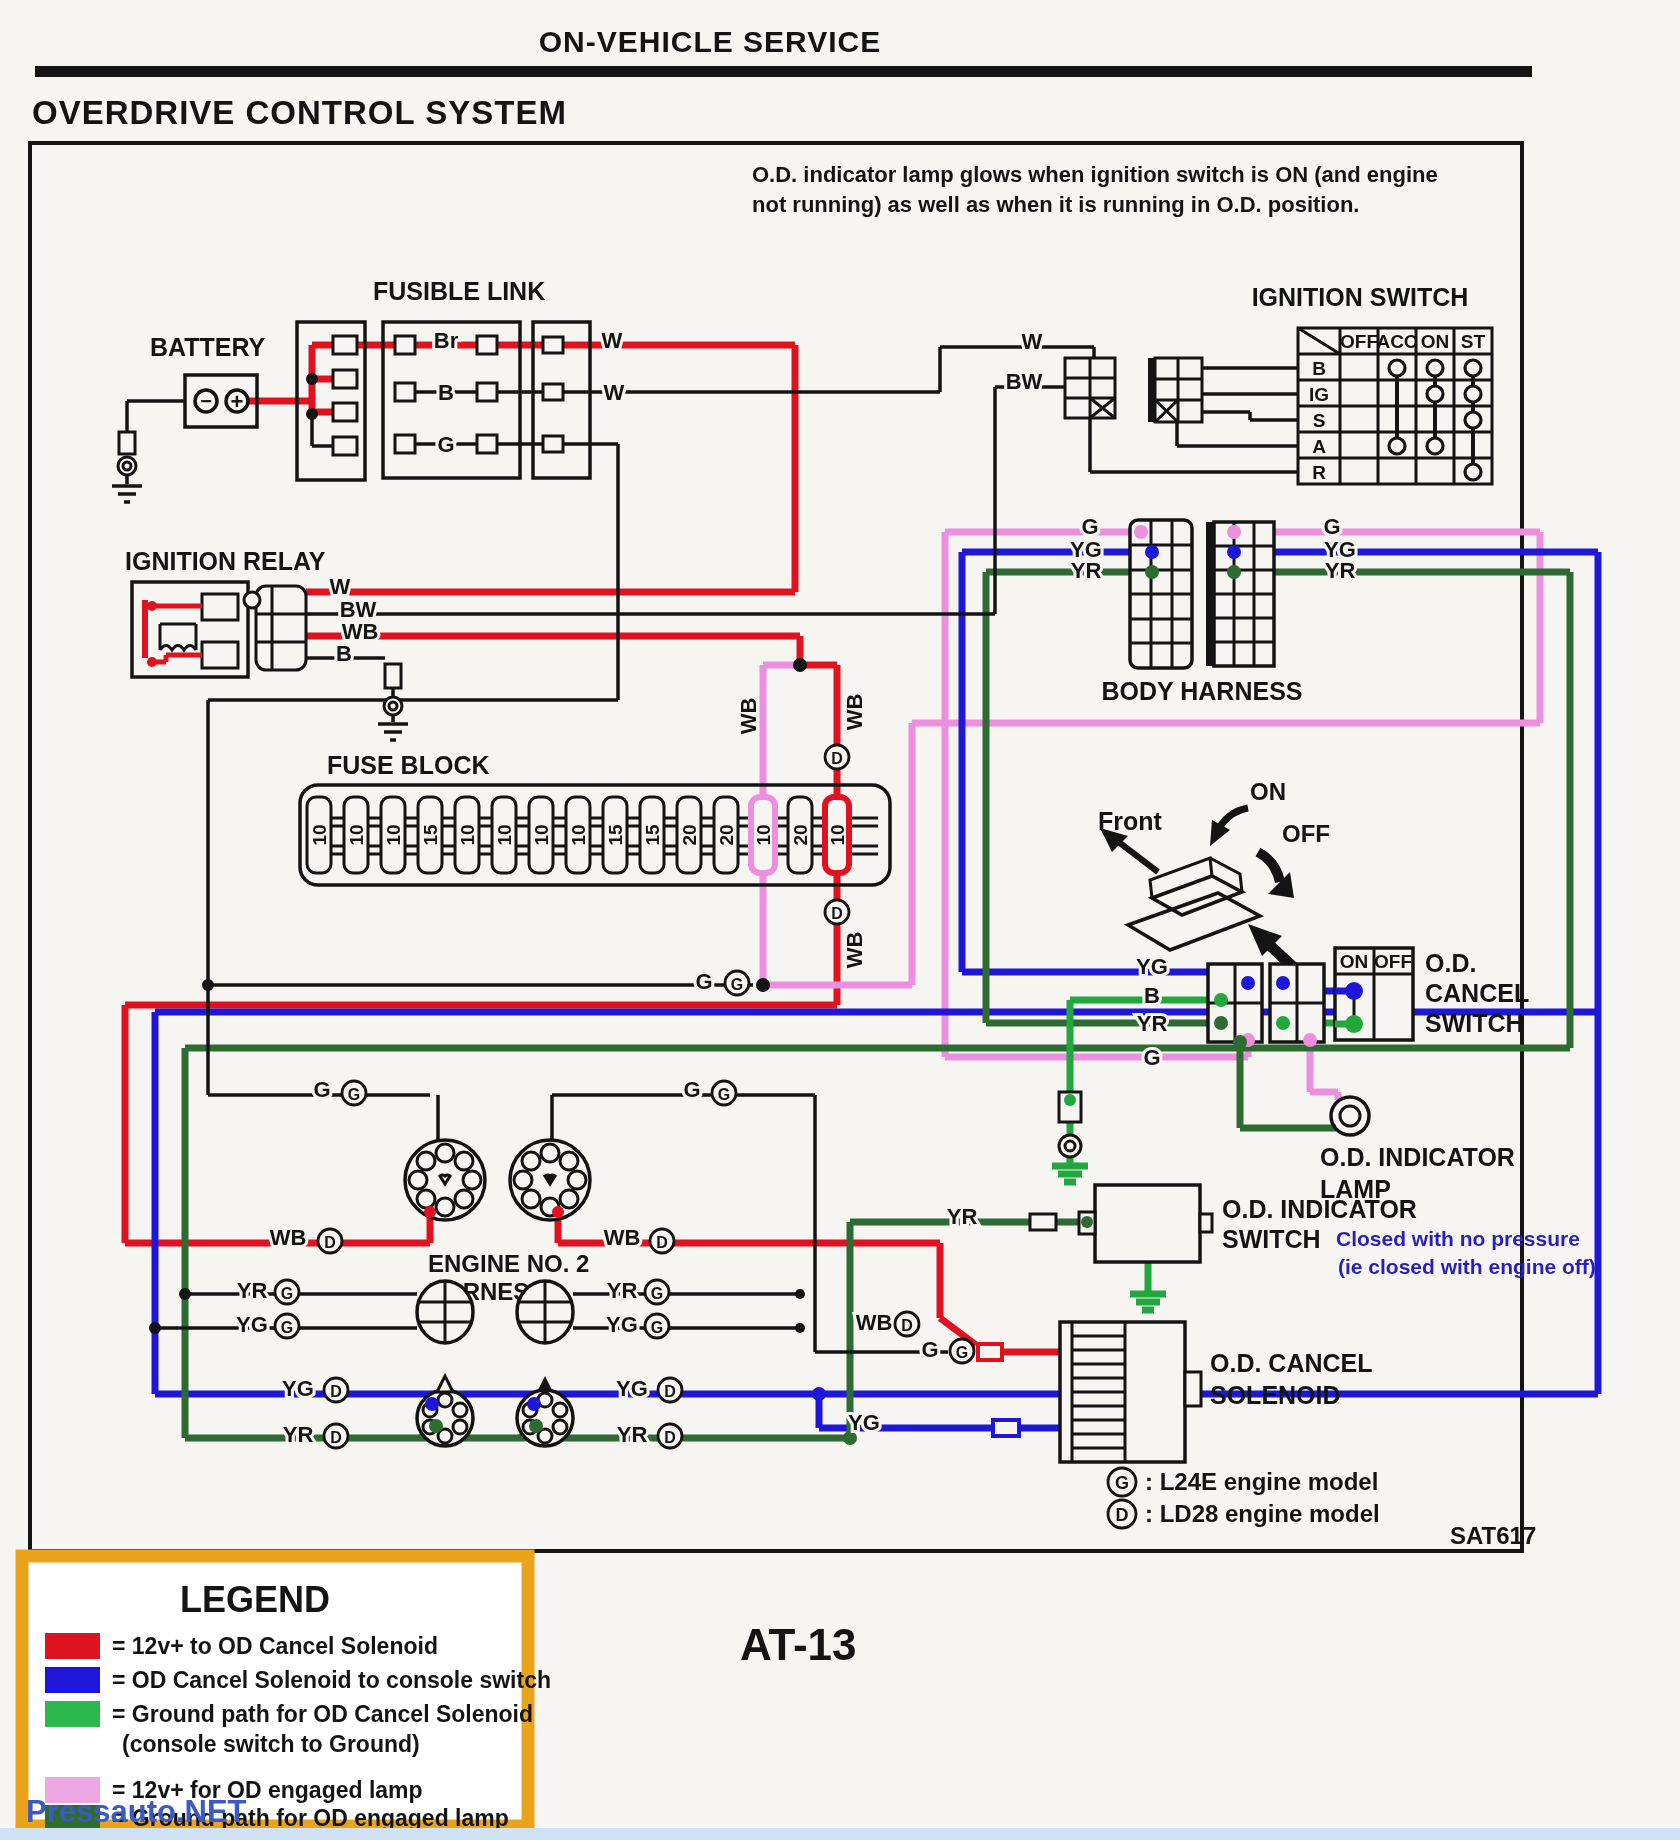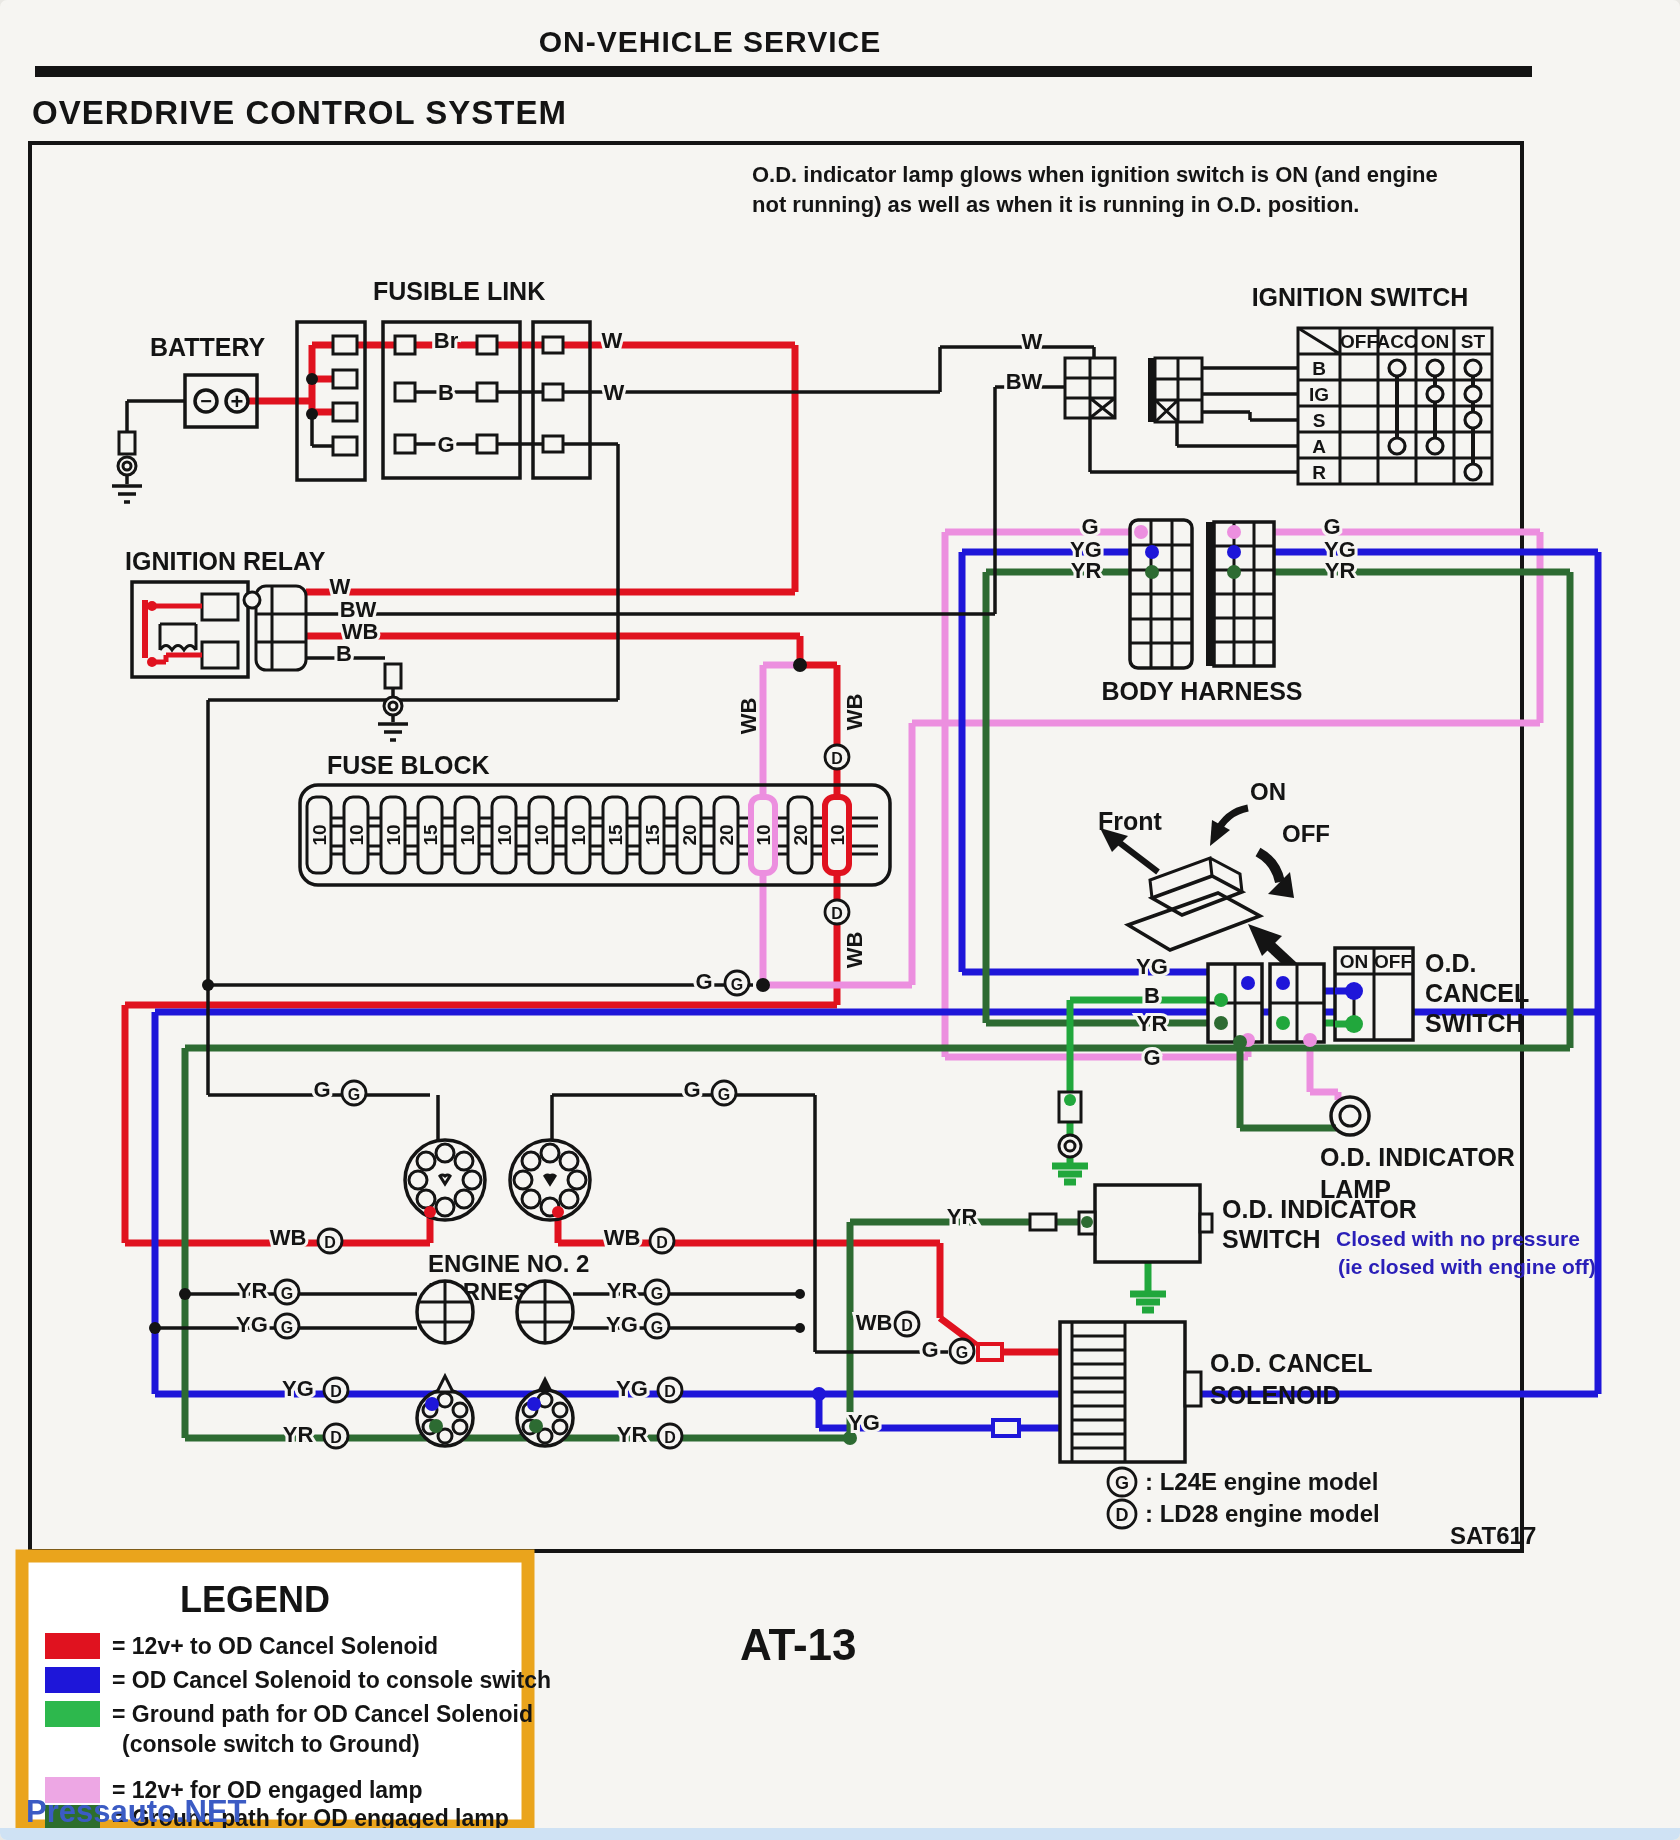--- a/index.html
+++ b/index.html
@@ -1,17 +1,17 @@
 <!DOCTYPE html>
 <html><head>
 <meta charset="utf-8">
 <style>
   html,body{margin:0;padding:0;background:#e9e8e4;}
   .page{position:relative;width:1680px;height:1840px;background:#f6f5f2;overflow:hidden;
-        font-family:"Liberation Sans",sans-serif;border-radius:7px;}
+        font-family:"Liberation Sans",sans-serif;}
   svg{position:absolute;left:0;top:0;}
   svg text{font-family:"Liberation Sans",sans-serif;font-weight:bold;fill:#141414;}
   .t30{font-size:30px;letter-spacing:1px;}
   .t32{font-size:33px;letter-spacing:1px;}
   .t26{font-size:25px;}
   .t25{font-size:24px;}
   .t23{font-size:22px;}
   .t44{font-size:44px;}
   .t36{font-size:36px;}
   .tnote{font-size:21px;fill:#2a1fb8;}

